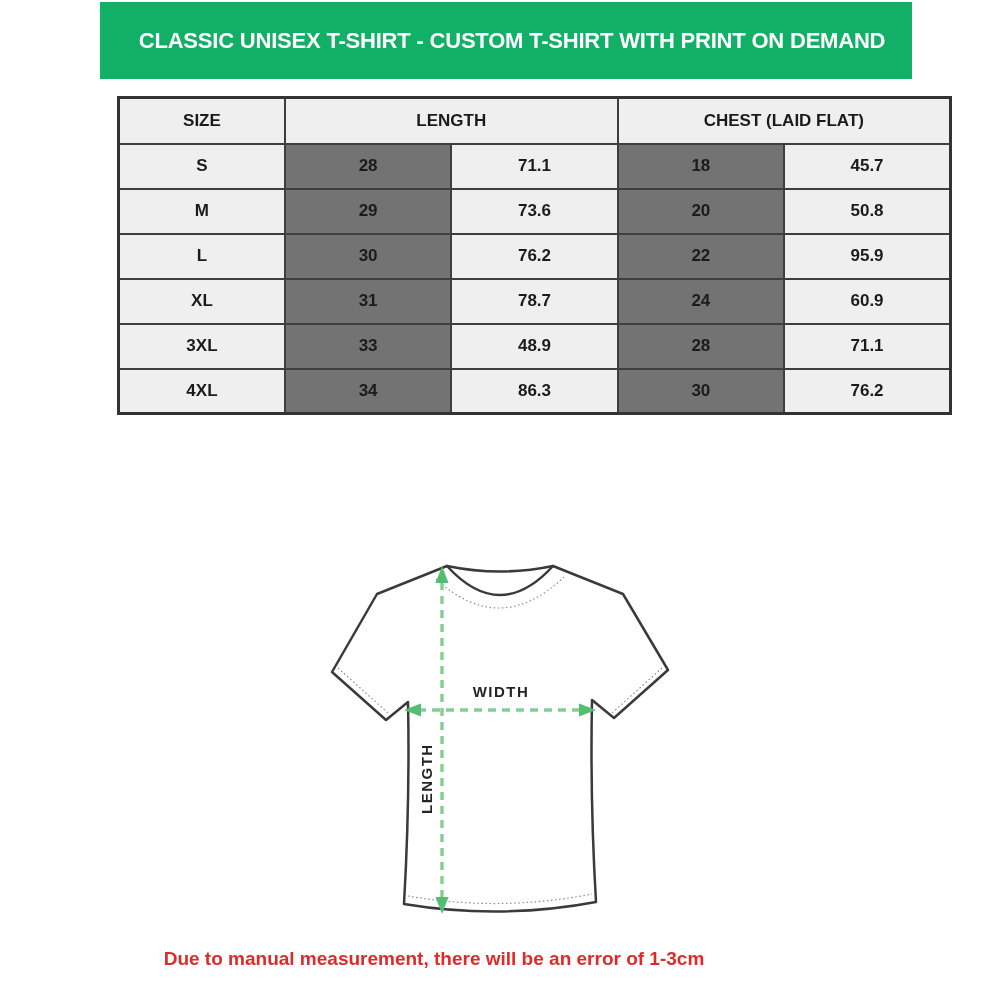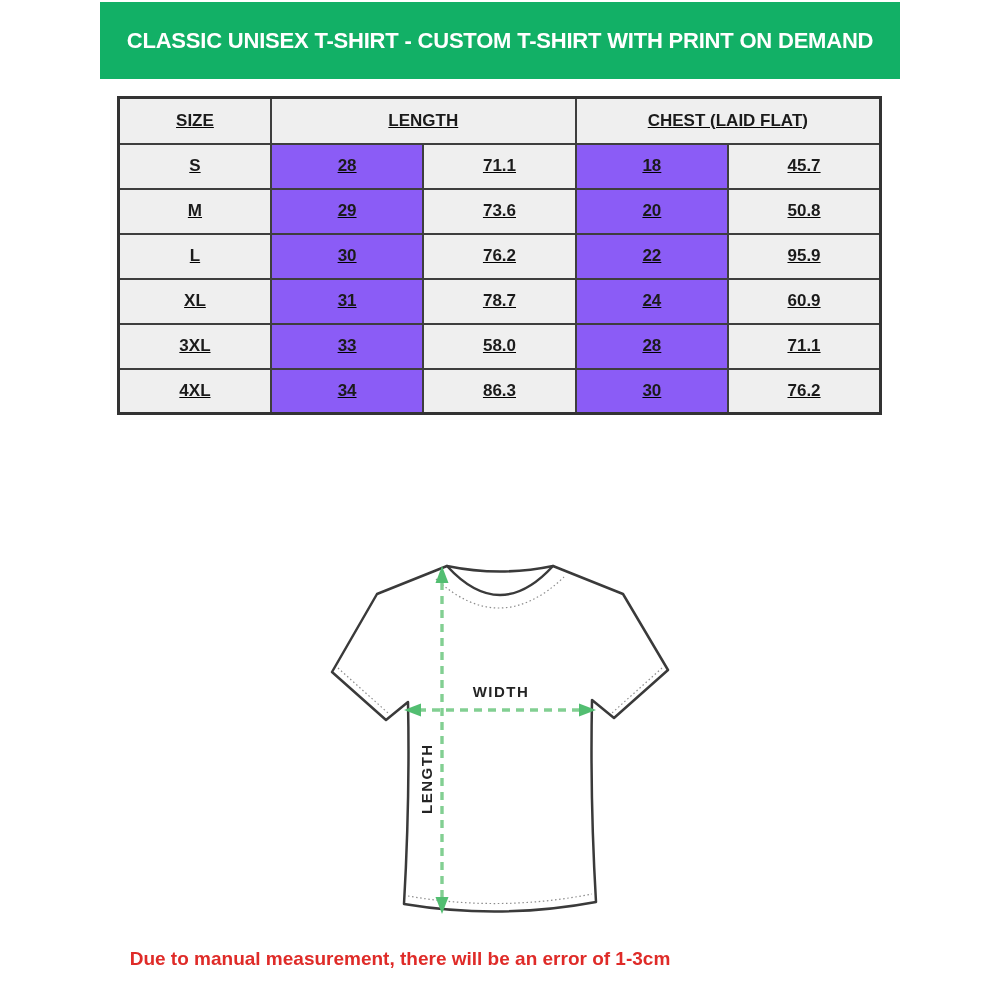--- a/index.html
+++ b/index.html
@@ -4,56 +4,55 @@
 <style>
   html,body{margin:0;padding:0;background:#ffffff;}
   .page{
     position:relative;width:1000px;height:1000px;background:#ffffff;overflow:hidden;
     font-family:"Liberation Sans", sans-serif;
   }
   
   #banner{
     position:absolute;left:100px;top:2px;width:800px;height:77px;
     background:var(--banner-green,#12B066);
-    display:flex;align-items:center;justify-content:center;
+    display:flex;align-items:center;justify-content:center;padding-left:12px;
   }
   #banner span{
     color:#ffffff;font-weight:bold;font-size:22px;letter-spacing:-0.2px;white-space:nowrap;
   }
   
   #size-table{
-    position:absolute;left:117px;top:96px;width:765px;
+    position:absolute;left:117px;top:96px;width:835px;
     border-collapse:collapse;table-layout:fixed;
     border:3px solid #333333;
-    text-decoration:underline;
   }
   #size-table th,#size-table td{
     border:2px solid #3e3e3e;
     font-weight:bold;font-size:17px;color:#1b1b1b;
     text-align:center;vertical-align:middle;padding:0;
   }
   #size-table thead tr{height:46px;}
   #size-table tbody tr{height:45px;}
   .c-gray{background:#efefef;}
-  .c-white{background:#8b5cf6;}
+  .c-white{background:#737373;}
   
   #tshirt{position:absolute;left:320px;top:550px;width:360px;height:390px;}
   .shirt-line{fill:#ffffff;stroke:#3a3a3a;stroke-width:2.5;stroke-linejoin:round;}
   .shirt-open{fill:none;stroke:#3a3a3a;stroke-width:2.5;stroke-linecap:round;}
   .stitch{fill:none;stroke:#8c8c8c;stroke-width:1.2;stroke-dasharray:1.5 2.6;}
   .dim-dash{fill:none;stroke:var(--arrow-dash,#82cf92);stroke-width:3.4;stroke-dasharray:8 6;}
   .dim-head{fill:var(--arrow-head,#52be71);stroke:none;}
   .dim-label{
     font-family:"Liberation Sans", sans-serif;font-weight:bold;font-size:15px;
     letter-spacing:1.5px;fill:#242424;
   }
   
   #footer-note{
     position:absolute;left:0;top:948px;width:800px;
-    display:flex;justify-content:center;
+    display:flex;justify-content:center;padding-left:34px;
   }
   #footer-note span{
     color:var(--note-red,#df2b28);font-weight:bold;font-size:19px;white-space:nowrap;
   }
 </style>
 </head>
 <body>
 
 <div class="page">
 
@@ -101,21 +100,21 @@
       <tr>
         <td class="c-gray">XL</td>
         <td class="c-white">31</td>
         <td class="c-gray">78.7</td>
         <td class="c-white">24</td>
         <td class="c-gray">60.9</td>
       </tr>
       <tr>
         <td class="c-gray">3XL</td>
         <td class="c-white">33</td>
-        <td class="c-gray">58.0</td>
+        <td class="c-gray">48.9</td>
         <td class="c-white">28</td>
         <td class="c-gray">71.1</td>
       </tr>
       <tr>
         <td class="c-gray">4XL</td>
         <td class="c-white">34</td>
         <td class="c-gray">86.3</td>
         <td class="c-white">30</td>
         <td class="c-gray">76.2</td>
       </tr>

